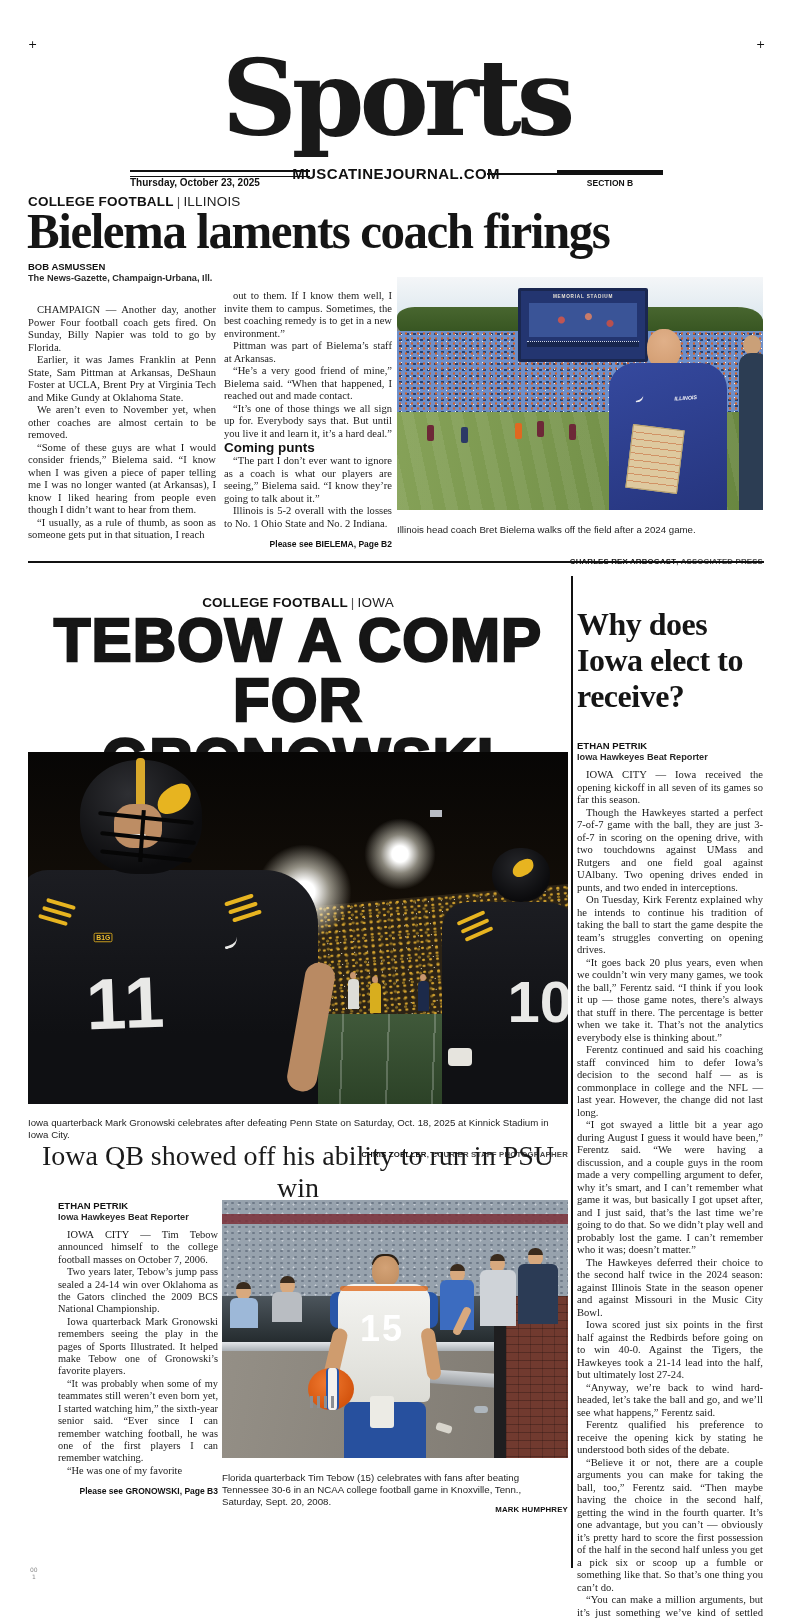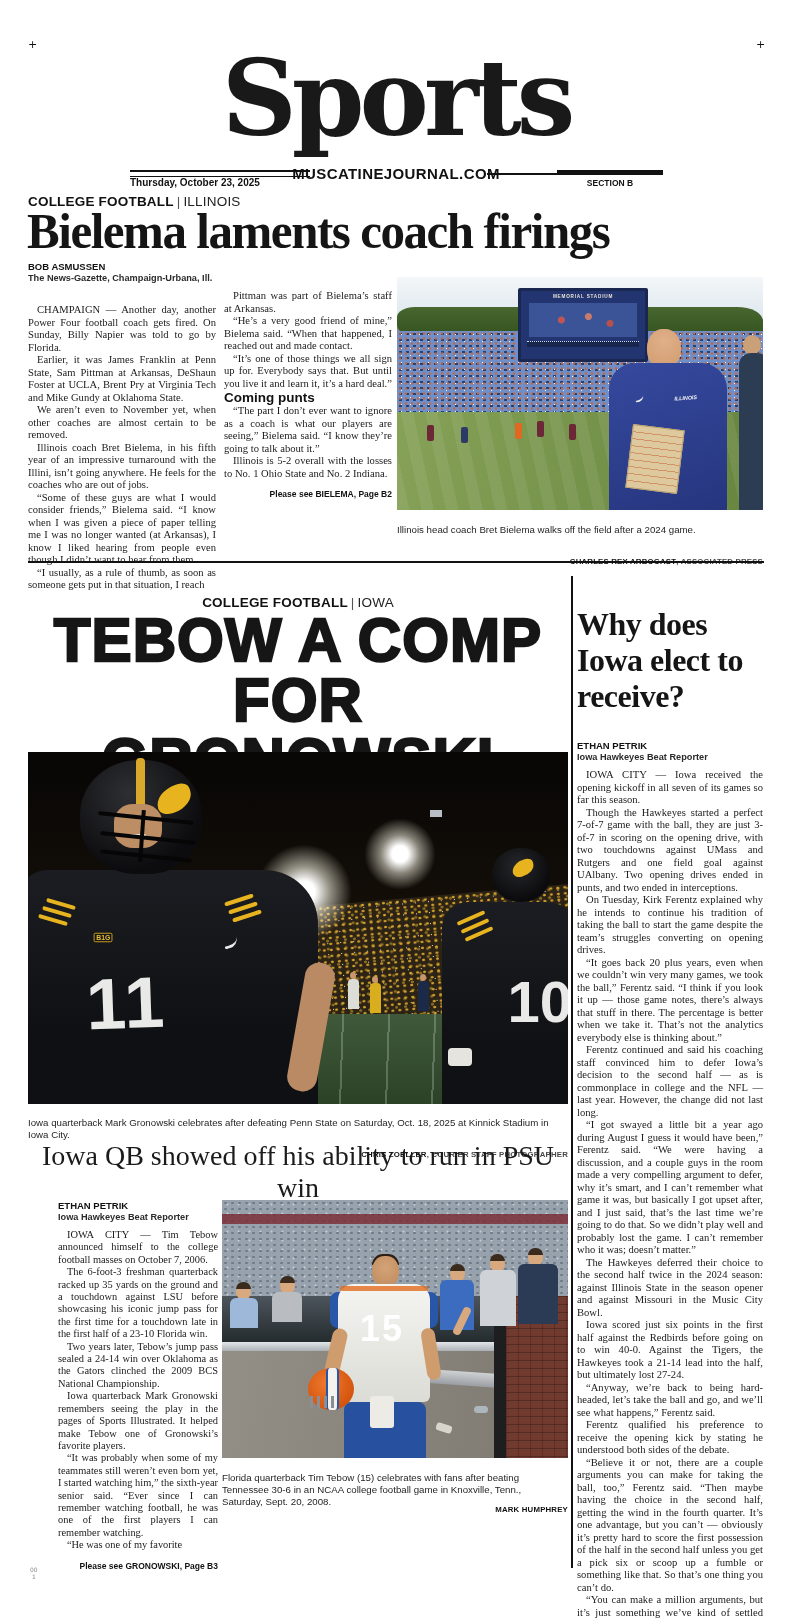--- a/index.html
+++ b/index.html
@@ -199,26 +199,26 @@
 
   <div class="abs byline" style="left:28px;top:261px;width:188px;">
     <span class="name">BOB ASMUSSEN</span>
     <span class="role">The News-Gazette, Champaign-Urbana, Ill.</span>
   </div>
 
   <div class="abs col" style="left:28px;top:304px;width:188px;">
     <p>CHAMPAIGN — Another day, another Power Four football coach gets fired. On Sunday, Billy Napier was told to go by Florida.</p>
     <p>Earlier, it was James Franklin at Penn State, Sam Pittman at Arkansas, DeShaun Foster at UCLA, Brent Pry at Virginia Tech and Mike Gundy at Oklahoma State.</p>
     <p>We aren’t even to November yet, when other coaches are almost certain to be removed.</p>
-    <p>Illinois coach Bret Bielema, in his fifth year of an impressive turnaround with the Illini, isn’t going anywhere. He feels for the coaches who are out of jobs.</p>
     <p>“Some of these guys are what I would consider friends,” Bielema said. “I know when I was given a piece of paper telling me I was no longer wanted (at Arkansas), I know I liked hearing from people even though I didn’t want to hear from them.</p>
     <p>“I usually, as a rule of thumb, as soon as someone gets put in that situation, I reach</p>
   </div>
 
   <div class="abs col" style="left:224px;top:290px;width:168px;">
+    <p>out to them. If I know them well, I invite them to campus. Sometimes, the best coaching remedy is to get in a new environment.”</p>
     <p>Pittman was part of Bielema’s staff at Arkansas.</p>
     <p>“He’s a very good friend of mine,” Bielema said. “When that happened, I reached out and made contact.</p>
     <p>“It’s one of those things we all sign up for. Everybody says that. But until you live it and learn it, it’s a hard deal.”</p>
     <p class="subhead">Coming punts</p>
     <p>“The part I don’t ever want to ignore as a coach is what our players are seeing,” Bielema said. “I know they’re going to talk about it.”</p>
     <p>Illinois is 5-2 overall with the losses to No. 1 Ohio State and No. 2 Indiana.</p>
     <div class="jump">
       <span>Please see </span><b>BIELEMA</b><span>, Page B2</span>
     </div>
   </div>
@@ -319,21 +319,20 @@
 
   <div class="abs subheadline2">Iowa QB showed off his ability to run in PSU win</div>
 
   <div class="abs byline" style="left:58px;top:1200px;width:160px;">
     <span class="name">ETHAN PETRIK</span>
     <span class="role">Iowa Hawkeyes Beat Reporter</span>
   </div>
 
   <div class="abs col" style="left:58px;top:1229px;width:160px;font-size:10.4px;line-height:12.4px;">
     <p>IOWA CITY — Tim Tebow announced himself to the college football masses on October 7, 2006.</p>
-    <p>The 6-foot-3 freshman quarterback racked up 35 yards on the ground and a touchdown against LSU before showcasing his iconic jump pass for the first time for a touchdown late in the first half of a 23-10 Florida win.</p>
     <p>Two years later, Tebow’s jump pass sealed a 24-14 win over Oklahoma as the Gators clinched the 2009 BCS National Championship.</p>
     <p>Iowa quarterback Mark Gronowski remembers seeing the play in the pages of Sports Illustrated. It helped make Tebow one of Gronowski’s favorite players.</p>
     <p>“It was probably when some of my teammates still weren’t even born yet, I started watching him,” the sixth-year senior said. “Ever since I can remember watching football, he was one of the first players I can remember watching.</p>
     <p>“He was one of my favorite</p>
     <div class="jump">
       <span>Please see </span><b>GRONOWSKI</b><span>, Page B3</span>
     </div>
   </div>
 
   <div class="abs photo" style="left:222px;top:1200px;width:346px;height:258px;">
@@ -394,21 +393,21 @@
 
   <div class="abs col" style="left:577px;top:769px;width:186px;">
     <p>IOWA CITY — Iowa received the opening kickoff in all seven of its games so far this season.</p>
     <p>Though the Hawkeyes started a perfect 7-of-7 game with the ball, they are just 3-of-7 in scoring on the opening drive, with two touchdowns against UMass and Rutgers and one field goal against UAlbany. Two opening drives ended in punts, and two ended in interceptions.</p>
     <p>On Tuesday, Kirk Ferentz explained why he intends to continue his tradition of taking the ball to start the game despite the team’s struggles converting on opening drives.</p>
     <p>“It goes back 20 plus years, even when we couldn’t win very many games, we took the ball,” Ferentz said. “I think if you look it up — those game notes, there’s always that stuff in there. The percentage is better when we take it. That’s not the analytics everybody else is thinking about.”</p>
     <p>Ferentz continued and said his coaching staff convinced him to defer Iowa’s decision to the second half — as is commonplace in college and the NFL — last year. However, the change did not last long.</p>
     <p>“I got swayed a little bit a year ago during August I guess it would have been,” Ferentz said. “We were having a discussion, and a couple guys in the room made a very compelling argument to defer, why it’s smart, and I can’t remember what game it was, but basically I got upset after, and I just said, that’s the last time we’re going to do that. So we didn’t play well and probably lost the game. I can’t remember who it was; doesn’t matter.”</p>
     <p>The Hawkeyes deferred their choice to the second half twice in the 2024 season: against Illinois State in the season opener and against Missouri in the Music City Bowl.</p>
     <p>Iowa scored just six points in the first half against the Redbirds before going on to win 40-0. Against the Tigers, the Hawkeyes took a 21-14 lead into the half, but ultimately lost 27-24.</p>
-    <p>“Anyway, we’re back to being hard-headed, let’s take the ball and go, and we’ll see what happens,” Ferentz said.</p>
+    <p>“Anyway, we’re back to wind hard-headed, let’s take the ball and go, and we’ll see what happens,” Ferentz said.</p>
     <p>Ferentz qualified his preference to receive the opening kick by stating he understood both sides of the debate.</p>
     <p>“Believe it or not, there are a couple arguments you can make for taking the ball, too,” Ferentz said. “Then maybe having the choice in the second half, getting the wind in the fourth quarter. It’s one advantage, but you can’t — obviously it’s pretty hard to score the first possession of the half in the second half unless you get a pick six or scoop up a fumble or something like that. So that’s one thing you can’t do.</p>
     <p>“You can make a million arguments, but it’s just something we’ve kind of settled into. I wish I could give you a better answer. Sorry!”</p>
 
   </div>
 
   <div class="abs pmark" style="left:30px;top:1566px;">
     <div>00</div>
     <div style="padding-left:2px;">1</div>
   </div>

